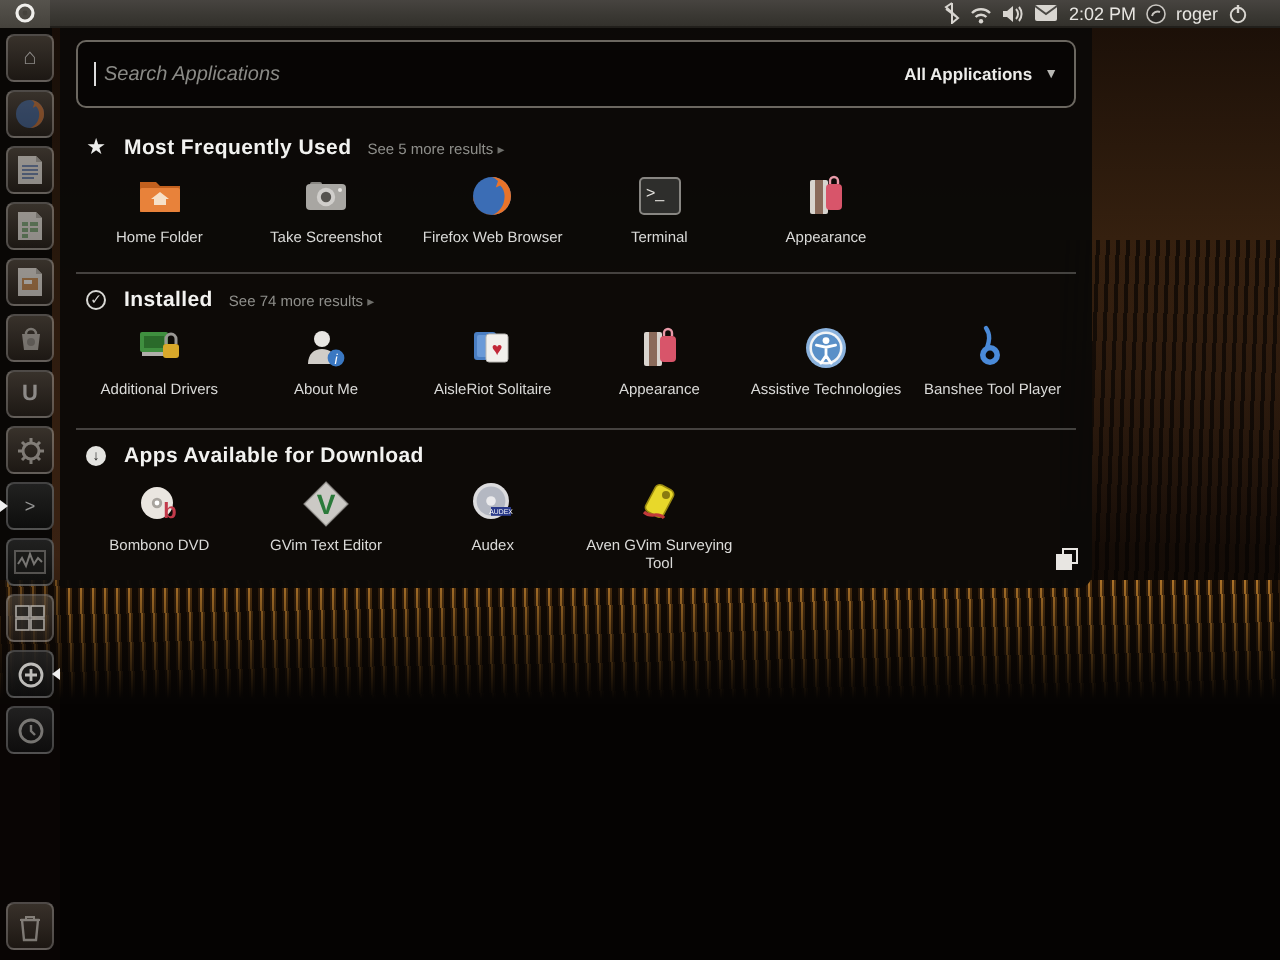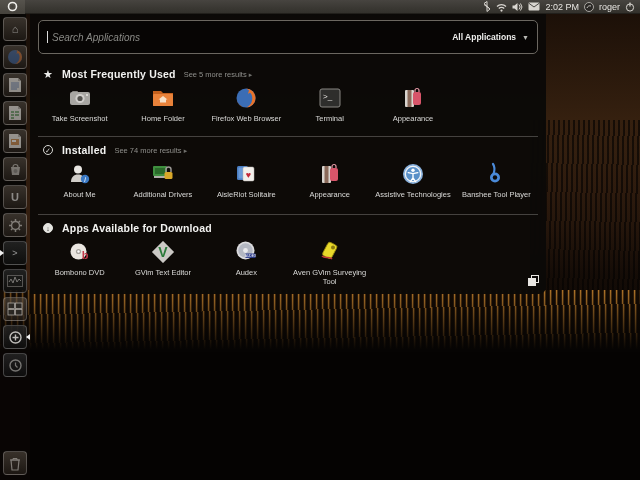--- a/index.html
+++ b/index.html
@@ -17,21 +17,21 @@
   .wp-grass-fade{position:absolute;left:0;top:290px;width:640px;height:70px;
     background:linear-gradient(180deg,rgba(6,4,3,.15) 0%,rgba(6,4,3,.55) 40%,#060403 85%);}
   .wp-bottom{position:absolute;left:0;top:352px;width:640px;height:128px;background:#050302;}
 
   
   .panel{position:absolute;left:0;top:0;width:640px;height:14px;
     background:linear-gradient(180deg,#474440 0%,#3a3833 60%,#33312c 100%);
     border-bottom:1px solid #211f1b;display:flex;align-items:center;z-index:40;}
   .ubuntu-btn{width:25px;height:14px;background:linear-gradient(180deg,#56534d,#45423c);
     display:flex;align-items:center;justify-content:center;}
-  .panel-right{margin-left:auto;display:flex;align-items:center;gap:5px;padding-right:5px;}
+  .panel-right{margin-left:auto;display:flex;align-items:center;gap:5px;padding-right:16px;}
   .panel-right svg{display:block;}
   .panel-text{color:#e8e6e2;font-size:9px;line-height:14px;}
 
   
   .launcher{position:absolute;left:0;top:14px;width:30px;height:466px;
     background:rgba(16,10,7,.38);z-index:30;}
   .ltile{position:absolute;left:3px;width:24px;height:24px;border-radius:4px;
     border:1px solid rgba(255,255,255,.22);
     background:linear-gradient(180deg,rgba(95,85,75,.55),rgba(45,38,32,.55));
     display:flex;align-items:center;justify-content:center;overflow:hidden;}
@@ -252,38 +252,38 @@
       <span class="sec-title">Most Frequently Used</span>
       <span class="sec-more">
         <span>See 5 more results</span>
         <span class="arr">▸</span>
       </span>
     </div>
     <div class="apps-grid">
       <div class="app">
         <div class="app-icon">
           <svg width="24" height="24" viewBox="0 0 24 24">
+              <path d="M2 5h8l2 2h10v13H2z" fill="#c2601e"></path>
+              <rect x="2" y="8" width="20" height="12" rx="1" fill="#e8823a"></rect>
+              <path d="M12 10l4.5 3.5h-1.5v3h-6v-3H7.5z" fill="#f6e0c8"></path>
+            </svg>
+        </div>
+        <div class="app-label">Home Folder</div>
+      </div>
+      <div class="app">
+        <div class="app-icon">
+          <svg width="24" height="24" viewBox="0 0 24 24">
               <rect x="4" y="5" width="6" height="3" rx="1" fill="#888682"></rect>
               <rect x="2" y="6" width="20" height="13" rx="2" fill="#a8a6a2"></rect>
               <circle cx="12" cy="12.5" r="4.6" fill="#d0cecb"></circle>
               <circle cx="12" cy="12.5" r="2.6" fill="#55534f"></circle>
               <circle cx="19" cy="9" r="1" fill="#e8e6e2"></circle>
             </svg>
         </div>
         <div class="app-label">Take Screenshot</div>
-      </div>
-      <div class="app">
-        <div class="app-icon">
-          <svg width="24" height="24" viewBox="0 0 24 24">
-              <path d="M2 5h8l2 2h10v13H2z" fill="#c2601e"></path>
-              <rect x="2" y="8" width="20" height="12" rx="1" fill="#e8823a"></rect>
-              <path d="M12 10l4.5 3.5h-1.5v3h-6v-3H7.5z" fill="#f6e0c8"></path>
-            </svg>
-        </div>
-        <div class="app-label">Home Folder</div>
       </div>
       <div class="app">
         <div class="app-icon">
           <svg width="24" height="24" viewBox="0 0 24 24">
               <circle cx="12" cy="12" r="9.5" fill="#3b6db5"></circle>
               <path d="M12 2.5a9.5 9.5 0 0 1 9.5 9.5 9.5 9.5 0 0 1-9.5 9.5c3.5-1.2 6.3-4.5 6.3-9.5 0-2.2-.9-4.1-2.2-5.3l-2.2 1 1.1-3.2c-1-.9-2-1.6-3-2z" fill="#e8732a"></path>
               <path d="M2.5 12a9.5 9.5 0 0 0 9.5 9.5c-4.5-.2-7.8-2.6-8.9-6.5z" fill="#e8732a"></path>
             </svg>
         </div>
         <div class="app-label">Firefox Web Browser</div>
@@ -319,43 +319,43 @@
       <span class="sec-title">Installed</span>
       <span class="sec-more">
         <span>See 74 more results</span>
         <span class="arr">▸</span>
       </span>
     </div>
     <div class="apps-grid">
       <div class="app">
         <div class="app-icon">
           <svg width="24" height="24" viewBox="0 0 24 24">
-              <circle cx="10" cy="7.5" r="4" fill="#e8e6e2"></circle>
-              <path d="M3 20c0-5 3-7.5 7-7.5s7 2.5 7 7.5z" fill="#d0cdc8"></path>
-              <circle cx="17" cy="17" r="4.2" fill="#3a78c2"></circle>
-              <text x="17" y="19.8" font-size="7" font-style="italic" fill="#fff" text-anchor="middle">i</text>
-            </svg>
-        </div>
-        <div class="app-label">About Me</div>
-      </div>
-      <div class="app">
-        <div class="app-icon">
-          <svg width="24" height="24" viewBox="0 0 24 24">
               <rect x="2" y="4" width="14" height="10" rx="1" fill="#3f8f3f"></rect>
               <rect x="4" y="6" width="10" height="6" fill="#2a6a2a"></rect>
               <path d="M3 14h12v2H3z" fill="#b0aeaa"></path>
               <path d="M15 10v-2.5a2.5 2.5 0 0 1 5 0V10" fill="none" stroke="#9a9894" stroke-width="1.5"></path>
               <rect x="13.5" y="10" width="8" height="7" rx="1.5" fill="#d8a82a"></rect>
             </svg>
         </div>
         <div class="app-label">Additional Drivers</div>
       </div>
       <div class="app">
         <div class="app-icon">
           <svg width="24" height="24" viewBox="0 0 24 24">
+              <circle cx="10" cy="7.5" r="4" fill="#e8e6e2"></circle>
+              <path d="M3 20c0-5 3-7.5 7-7.5s7 2.5 7 7.5z" fill="#d0cdc8"></path>
+              <circle cx="17" cy="17" r="4.2" fill="#3a78c2"></circle>
+              <text x="17" y="19.8" font-size="7" font-style="italic" fill="#fff" text-anchor="middle">i</text>
+            </svg>
+        </div>
+        <div class="app-label">About Me</div>
+      </div>
+      <div class="app">
+        <div class="app-icon">
+          <svg width="24" height="24" viewBox="0 0 24 24">
               <rect x="3" y="4" width="11" height="14" rx="1.5" fill="#4a7ec2"></rect>
               <rect x="4.5" y="5.5" width="8" height="11" rx="1" fill="#6a9ad8"></rect>
               <rect x="9" y="5" width="11" height="14" rx="1.5" fill="#f2f0ec" stroke="#b8b6b2" stroke-width="0.5"></rect>
               <text x="14.5" y="15.5" font-size="9" fill="#c22838" text-anchor="middle">♥</text>
             </svg>
         </div>
         <div class="app-label">AisleRiot Solitaire</div>
       </div>
       <div class="app">
         <div class="app-icon">

